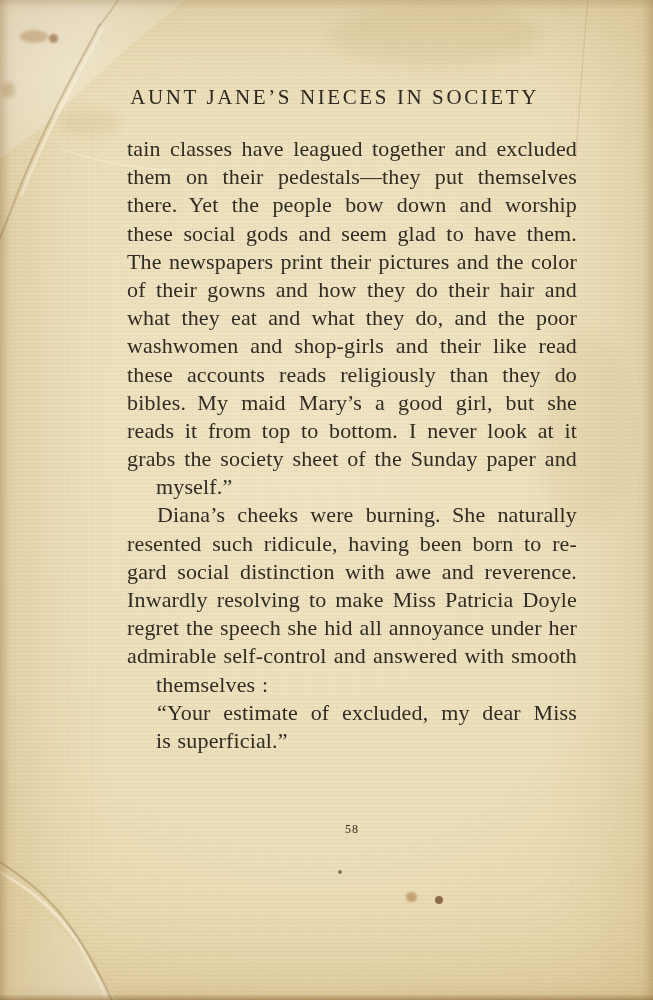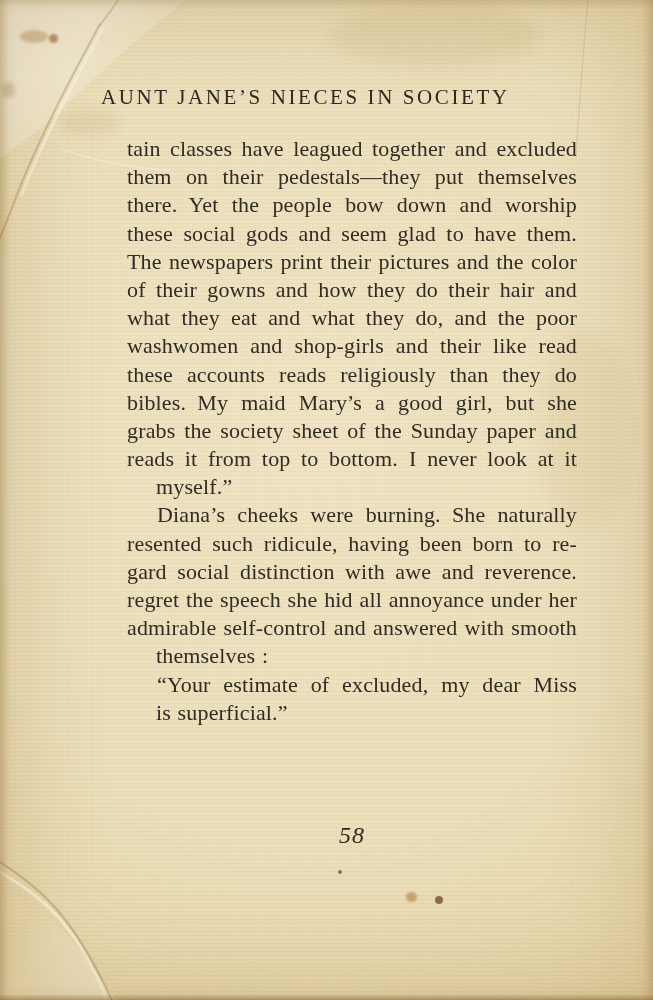--- a/index.html
+++ b/index.html
@@ -56,45 +56,44 @@
   .stain.s3{left:330px;top:6px;width:210px;height:60px;background:rgba(168,126,62,0.10);filter:blur(7px);}
   .stain.s4{left:60px;top:110px;width:60px;height:26px;background:rgba(160,120,55,0.10);filter:blur(5px);}
   .stain.s5{left:2px;top:82px;width:13px;height:16px;background:rgba(142,92,36,0.25);filter:blur(2px);}
   .stain.s6{left:406px;top:892px;width:11px;height:10px;background:rgba(152,97,36,0.45);filter:blur(1px);}
   .stain.s7{left:435px;top:896px;width:8px;height:8px;background:rgba(86,42,10,0.62);filter:blur(0.4px);}
   .stain.s8{left:338px;top:870px;width:4px;height:4px;background:rgba(62,48,26,0.60);}
   .stain.s9{left:540px;top:330px;width:90px;height:200px;background:rgba(165,125,60,0.07);filter:blur(9px);}
 
   
   .running-head{
-    position:absolute;top:85px;left:101px;width:450px;
-    text-align:left;
+    position:absolute;top:85px;left:89px;width:450px;
+    text-align:right;
     font-size:21px;letter-spacing:2.6px;font-weight:400;
     color:#2e2a22;
     white-space:nowrap;
   }
   .body-text{
     position:absolute;top:135px;left:127px;width:450px;
     font-size:22px;line-height:28.2px;
     color:#302c24;
   }
   .line{
     text-align:justify;
     text-align-last:justify;
     height:28.2px;overflow:hidden;
     letter-spacing:0.15px;
     word-spacing:1px;
   }
   .line.last{text-align-last:left;margin-left:29px;}
   .line.indent{text-indent:30px;}
   .page-number{
     position:absolute;top:822px;left:127px;width:450px;
-    text-align:center;font-size:24px;color:#2e2a22;
+    text-align:center;font-size:12px;color:#2e2a22;
     letter-spacing:1px;
-    font-style:italic;
   }
 </style>
 </head>
 <body>
 
 <div class="page">
 
   <div class="grain"></div>
 
   <div class="torn-corner"></div>
@@ -126,26 +125,27 @@
       <div class="line">tain classes have leagued together and excluded</div>
       <div class="line">them on their pedestals—they put themselves</div>
       <div class="line">there. Yet the people bow down and worship</div>
       <div class="line">these social gods and seem glad to have them.</div>
       <div class="line">The newspapers print their pictures and the color</div>
       <div class="line">of their gowns and how they do their hair and</div>
       <div class="line">what they eat and what they do, and the poor</div>
       <div class="line">washwomen and shop-girls and their like read</div>
       <div class="line">these accounts reads religiously than they do their</div>
       <div class="line">bibles. My maid Mary’s a good girl, but she</div>
+      <div class="line">reads it from top to bottom. I never look at it</div>
       <div class="line">grabs the society sheet of the Sunday paper and</div>
-      <div class="line">reads it from top to bottom. I never look at it</div>
       <div class="line last">myself.”</div>
       <div class="line indent">Diana’s cheeks were burning. She naturally</div>
       <div class="line">resented such ridicule, having been born to re-</div>
       <div class="line">gard social distinction with awe and reverence.</div>
+      <div class="line">Inwardly resolving to make Miss Patricia Doyle</div>
       <div class="line">regret the speech she hid all annoyance under her</div>
       <div class="line">admirable self-control and answered with smooth</div>
       <div class="line last">themselves :</div>
       <div class="line indent">“Your estimate of excluded, my dear Miss Doyle,</div>
       <div class="line last">is superficial.”</div>
     </div>
 
   <div class="page-number">58</div>
 
   <div class="vignette"></div>

